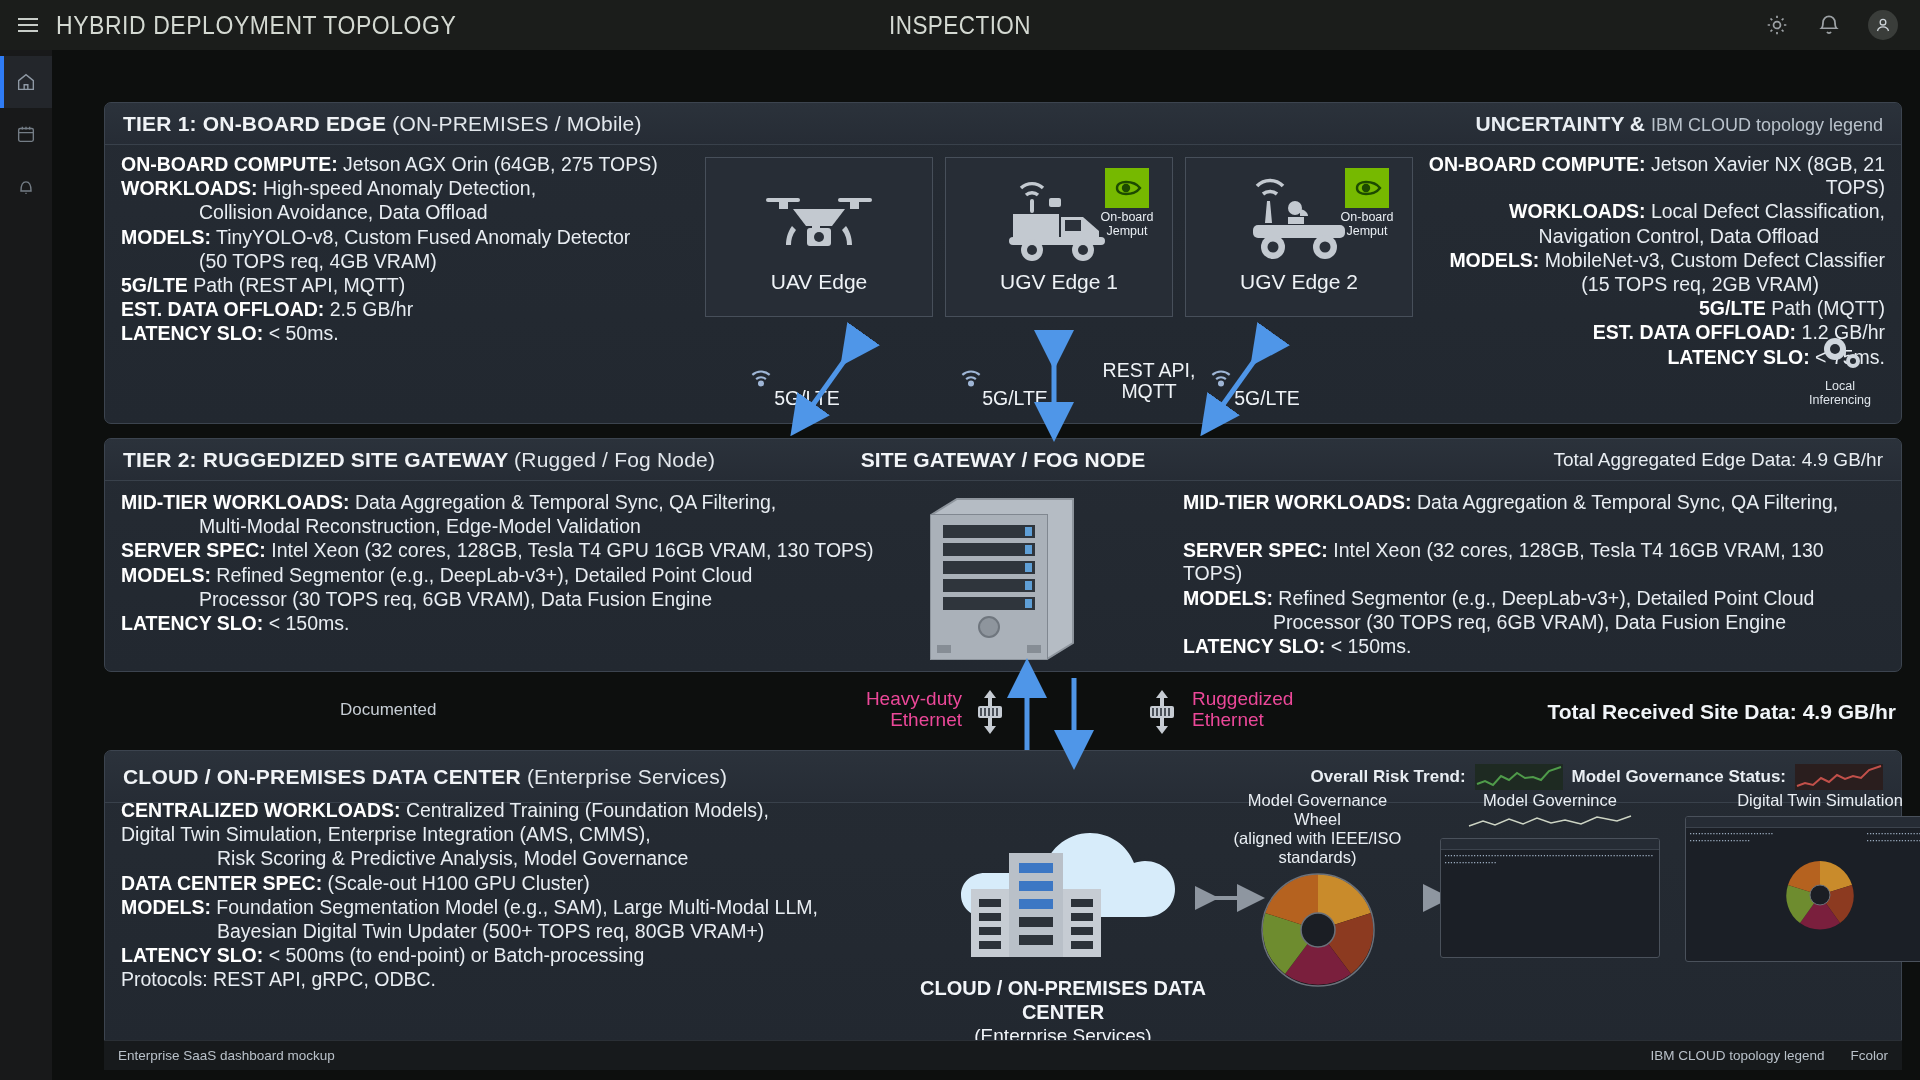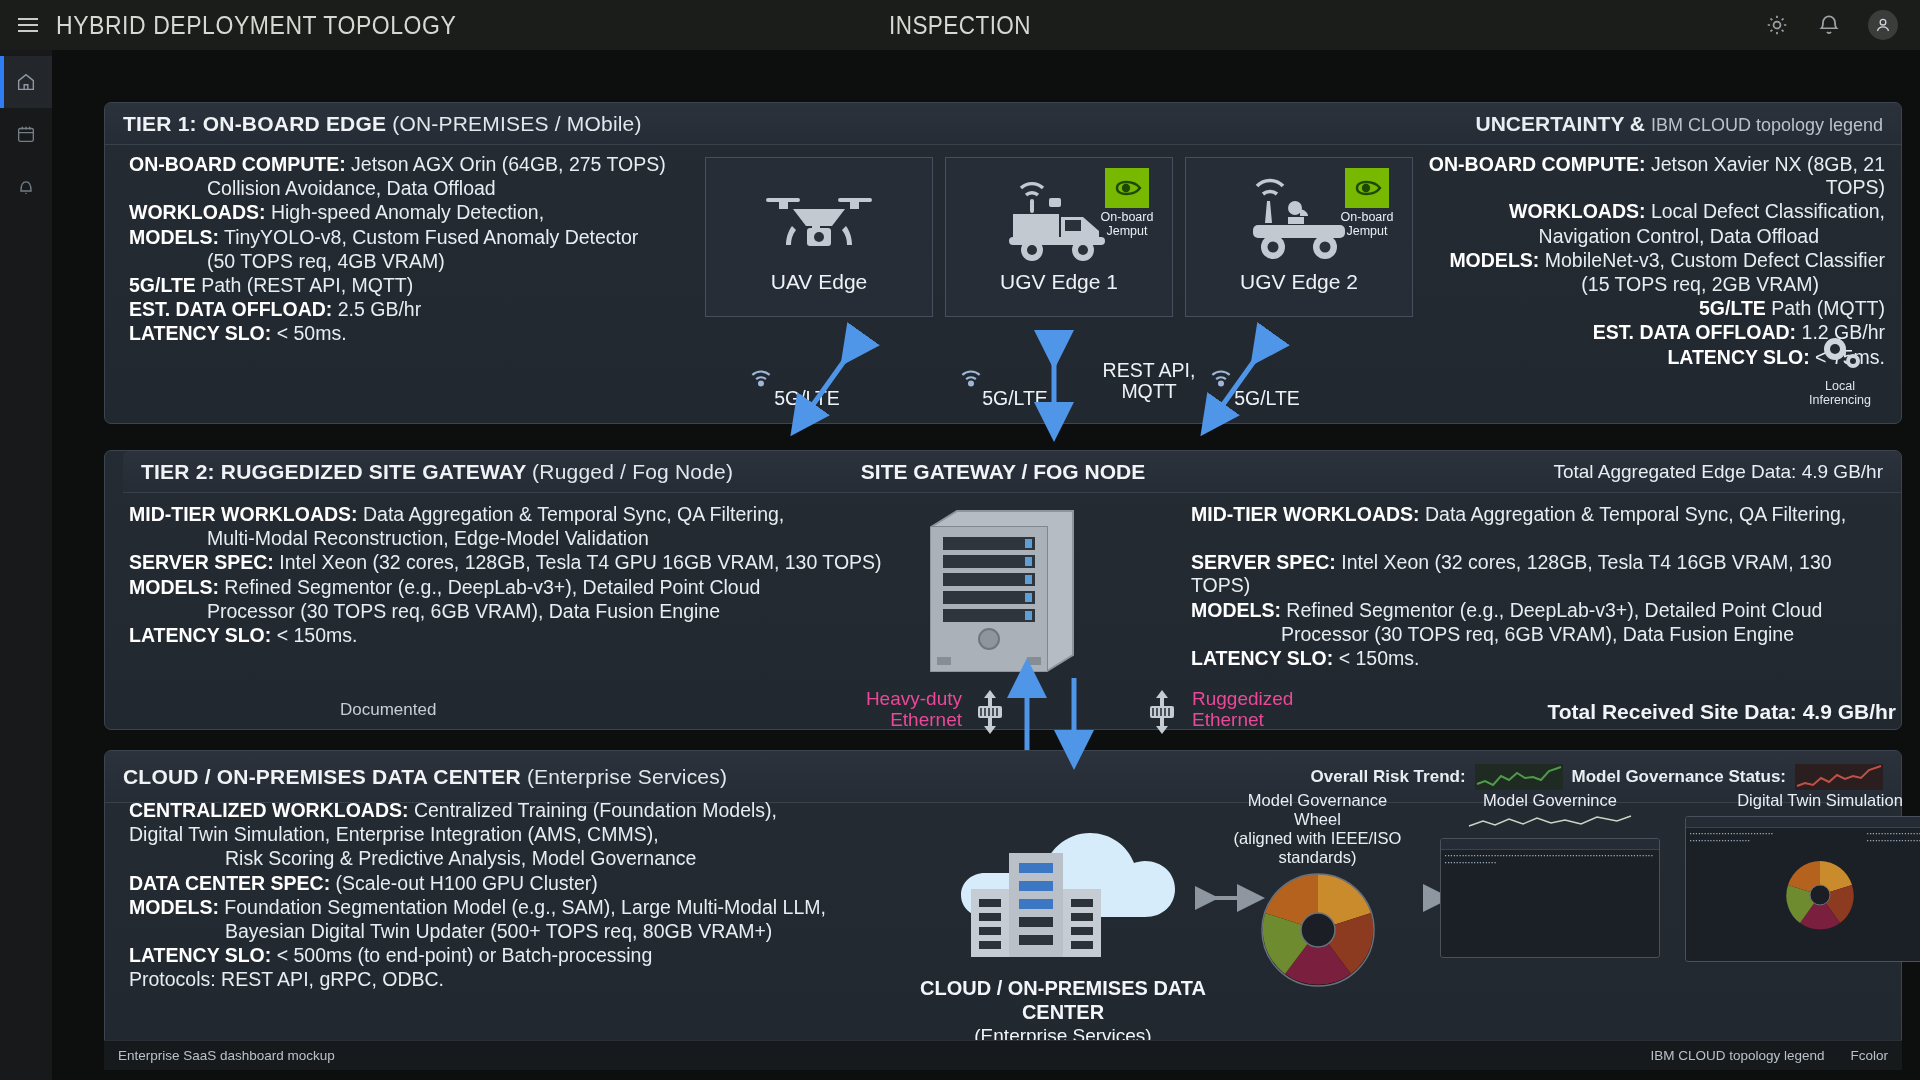--- a/index.html
+++ b/index.html
@@ -69,21 +69,21 @@
     position: absolute; left: 0; right: 0; text-align: center;
     font-size: 21px; font-weight: 700; color: #f2f5f8; pointer-events: none;
   }
   .tier-head .right { margin-left: auto; font-size: 19px; color: #e9eef3; white-space: nowrap; z-index:2;}
   .tier-head .right.strong { font-weight: 700; font-size: 21px; }
   .tier-head .right .dim { color:#b9c2cb; font-weight:400; font-size:18px; }
 
   .spec { font-size: 19.5px; line-height: 1.19; color: #e8edf2; }
   .spec .k { font-weight: 700; color: #ffffff; }
   .spec .ind { display: block; padding-left: 78px; }
-  .spec .row { margin-bottom: 1px; margin-left: 8px; }
+  .spec .row { margin-bottom: 1px; }
 
   
   #tier1 { top: 52px; height: 322px; }
   .t1-left  { position: absolute; left: 16px; top: 50px; width: 600px; }
   .t1-right { position: absolute; right: 16px; top: 50px; width: 520px; text-align: right; }
   .t1-right .ind { padding-left: 0; padding-right: 66px; }
 
   .dev-row { position: absolute; left: 600px; top: 54px; display: flex; gap: 12px; }
   .dev {
     width: 228px; height: 160px; border: 1px solid #474f5a; border-radius: 0;
@@ -96,21 +96,21 @@
   .nv-badge { position: absolute; right: 14px; top: 10px; width: 62px; text-align: center; }
   .nv-sq { width: 44px; height: 40px; background: #76b900; margin: 0 auto; display:flex;align-items:center;justify-content:center;}
   .nv-badge .nv-txt { font-size: 12.5px; color: #e9eef3; line-height: 1.12; margin-top: 2px; }
 
   .link-lbl { position: absolute; font-size: 19.5px; color: #eff3f7; text-align: center; line-height: 1.1; }
 
   .gear-legend { position: absolute; right: 18px; top: 228px; width: 86px; text-align: center; }
   .gear-legend .gl-txt { font-size: 12.5px; color: #dfe5eb; line-height: 1.1; margin-top: 1px; }
 
   
-  #tier2 { top: 400px; height: 280px; padding-left: 18px; }
+  #tier2 { top: 388px; height: 234px; }
   .t2-left  { position: absolute; left: 16px; top: 52px; width: 830px; }
   .t2-right { position: absolute; right: 14px; top: 52px; width: 800px; }
   .t2-right .ind { padding-left: 96px; }
   .srv-wrap { position: absolute; left: 50%; transform: translateX(-50%); top: 54px; }
 
   
   .mid-strip { position: absolute; left: 52px; right: 18px; top: 626px; height: 76px; }
   .doc-note { position: absolute; left: 236px; top: 24px; font-size: 17px; color: #c6cdd4; }
   .eth-lbl { position: absolute; font-size: 19px; color: #ec4899; line-height: 1.12; }
   .total-recv { position: absolute; right: 6px; top: 24px; font-size: 21px; font-weight: 700; color: #f1f5f8; white-space: nowrap;}
@@ -224,22 +224,22 @@
             <span class="soft">(ON-PREMISES / MObile)</span>
           </h2>
           <div class="right strong">
             <span>UNCERTAINTY &amp;</span>
             <span class="dim">IBM CLOUD topology legend</span>
           </div>
         </div>
 
         <div class="spec t1-left">
           <div class="row"><span class="k">ON-BOARD COMPUTE:</span> <span>Jetson AGX Orin (64GB, 275 TOPS)</span></div>
+          <div class="row"><span class="k">WORKLOADS:</span> <span>High-speed Anomaly Detection,</span></div>
           <div class="row ind">Collision Avoidance, Data Offload</div>
-          <div class="row"><span class="k">WORKLOADS:</span> <span>High-speed Anomaly Detection,</span></div>
           <div class="row"><span class="k">MODELS:</span> <span>TinyYOLO-v8, Custom Fused Anomaly Detector</span></div>
           <div class="row ind">(50 TOPS req, 4GB VRAM)</div>
           <div class="row"><span class="k">5G/LTE</span> <span>Path (REST API, MQTT)</span></div>
           <div class="row"><span class="k">EST. DATA OFFLOAD:</span> <span>2.5 GB/hr</span></div>
           <div class="row"><span class="k">LATENCY SLO:</span> <span>&lt; 50ms.</span></div>
         </div>
 
         <div class="spec t1-right">
           <div class="row"><span class="k">ON-BOARD COMPUTE:</span> <span>Jetson Xavier NX (8GB, 21 TOPS)</span></div>
           <div class="row"><span class="k">WORKLOADS:</span> <span>Local Defect Classification,</span></div>

